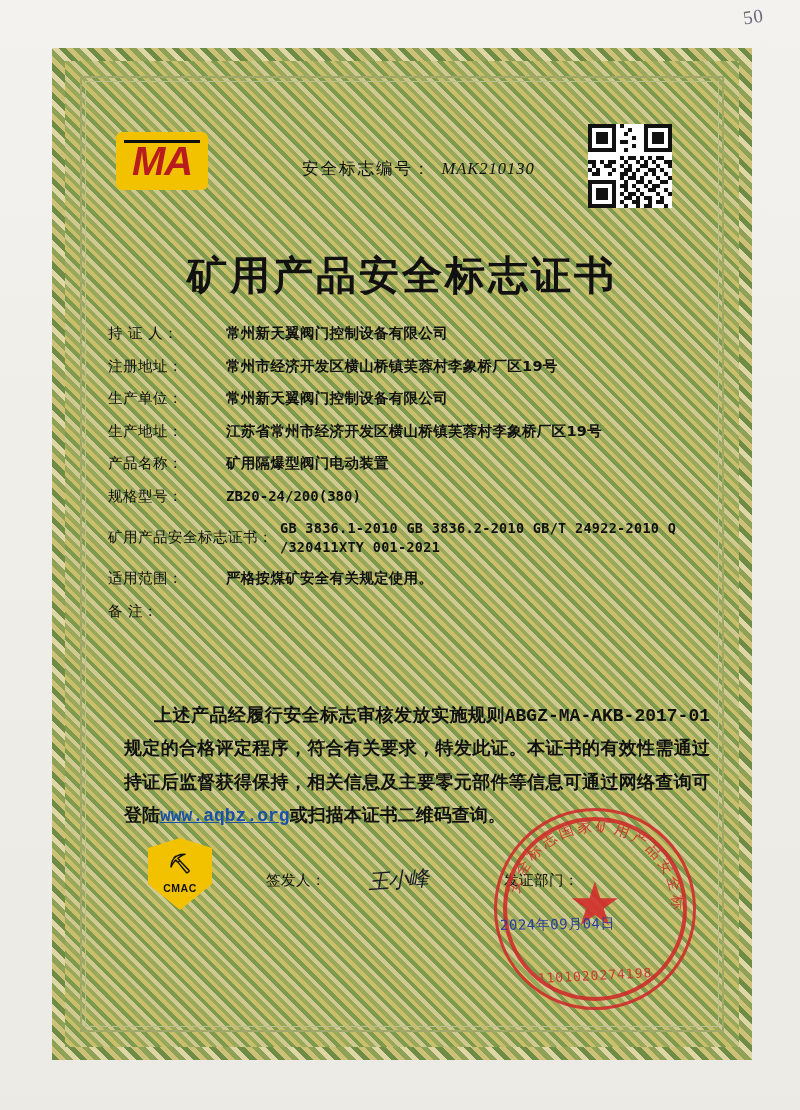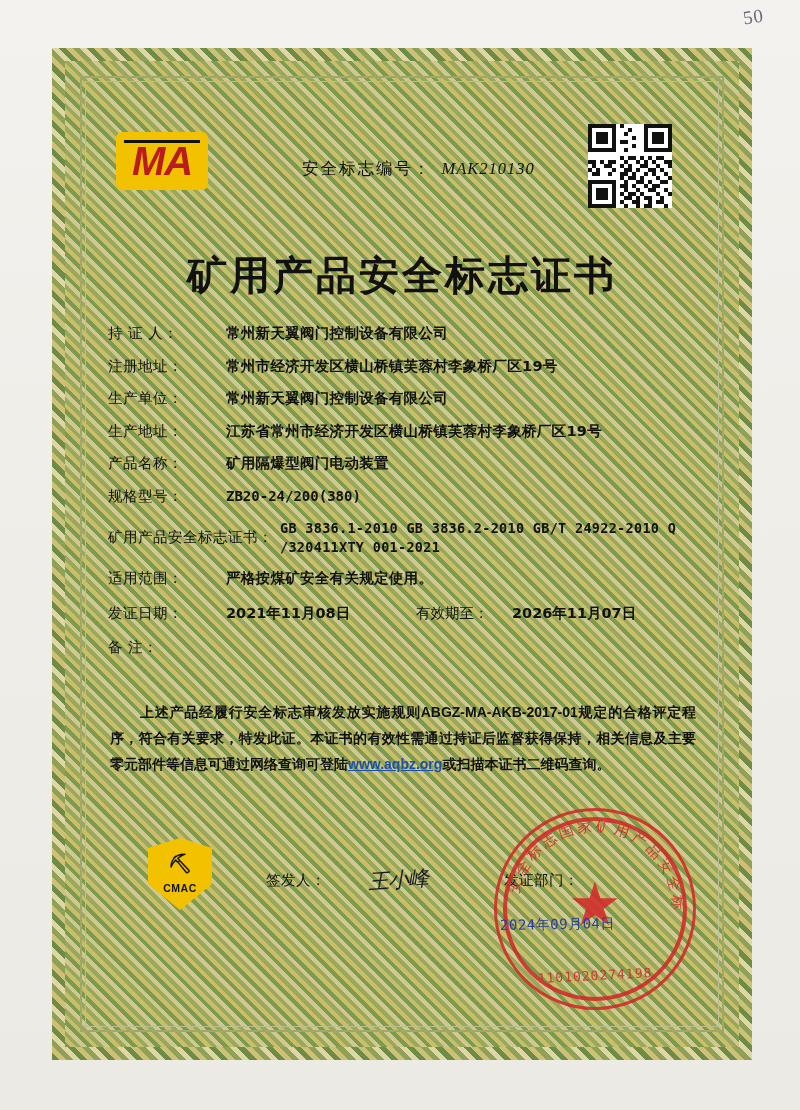--- a/index.html
+++ b/index.html
@@ -142,23 +142,23 @@
   .row.dates{margin-top:16px;}
   .dates .label{width:118px;flex:0 0 118px;}
   .dates .d1{font-weight:bold;width:190px;}
   .dates .lbl2{font-weight:500;width:96px;flex:0 0 96px;}
   .dates .d2{font-weight:bold;}
 
   .row.remark{margin-top:14px;}
 
   
   #para{
-    position:absolute;left:14px;top:604px;width:586px;
-    font-family:Liberation Sans, sans-serif;
-    font-size:14px;
+    position:absolute;left:28px;top:604px;width:586px;
+    font-family:Liberation Mono, monospace;
+    font-size:18px;
     font-weight:bold;
     line-height:1.85;
     text-align:justify;
     text-indent:30px;
     color:#111;
   }
   #para .blue{color:#1b50a8;text-decoration:underline;}
 
   
   #cmac{
@@ -379,26 +379,20 @@
       <div class="row std">
         <div class="label wide">矿用产品安全标志证书：</div>
         <div class="value">GB 3836.1-2010 GB 3836.2-2010 GB/T 24922-2010 Q /320411XTY 001-2021</div>
       </div>
 
       <div class="row">
         <div class="label">适用范围：</div>
         <div class="value">严格按煤矿安全有关规定使用。</div>
       </div>
 
-      <div class="row dates">
-        <div class="label">发证日期：</div>
-        <div class="d1">2021年11月08日</div>
-        <div class="lbl2">有效期至：</div>
-        <div class="d2">2026年11月07日</div>
-      </div>
 
       <div class="row remark">
         <div class="label">备  注：</div>
         <div class="value"></div>
       </div>
 
     </div>
 
     <div id="para"><span>上述产品经履行安全标志审核发放实施规则ABGZ-MA-AKB-2017-01规定的合格评定程序，符合有关要求，特发此证。本证书的有效性需通过持证后监督获得保持，相关信息及主要零元部件等信息可通过网络查询可登陆</span><span class="blue">www.aqbz.org</span><span>或扫描本证书二维码查询。</span></div>
 

